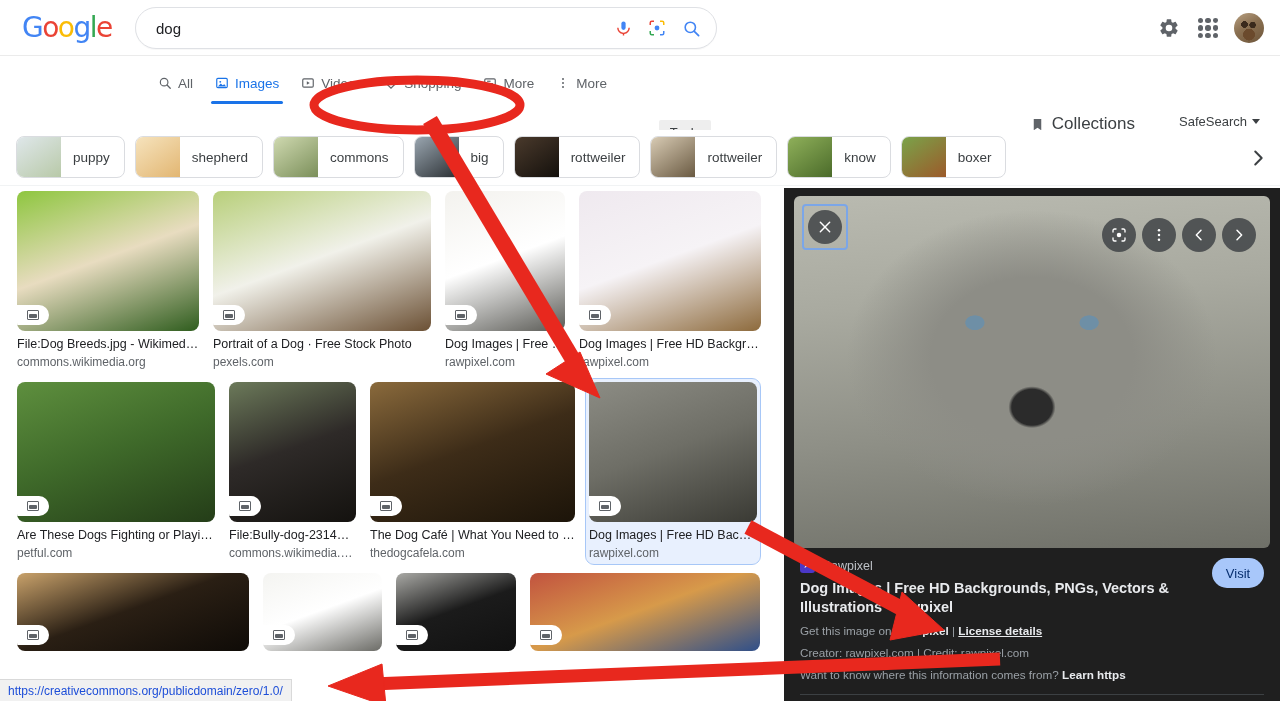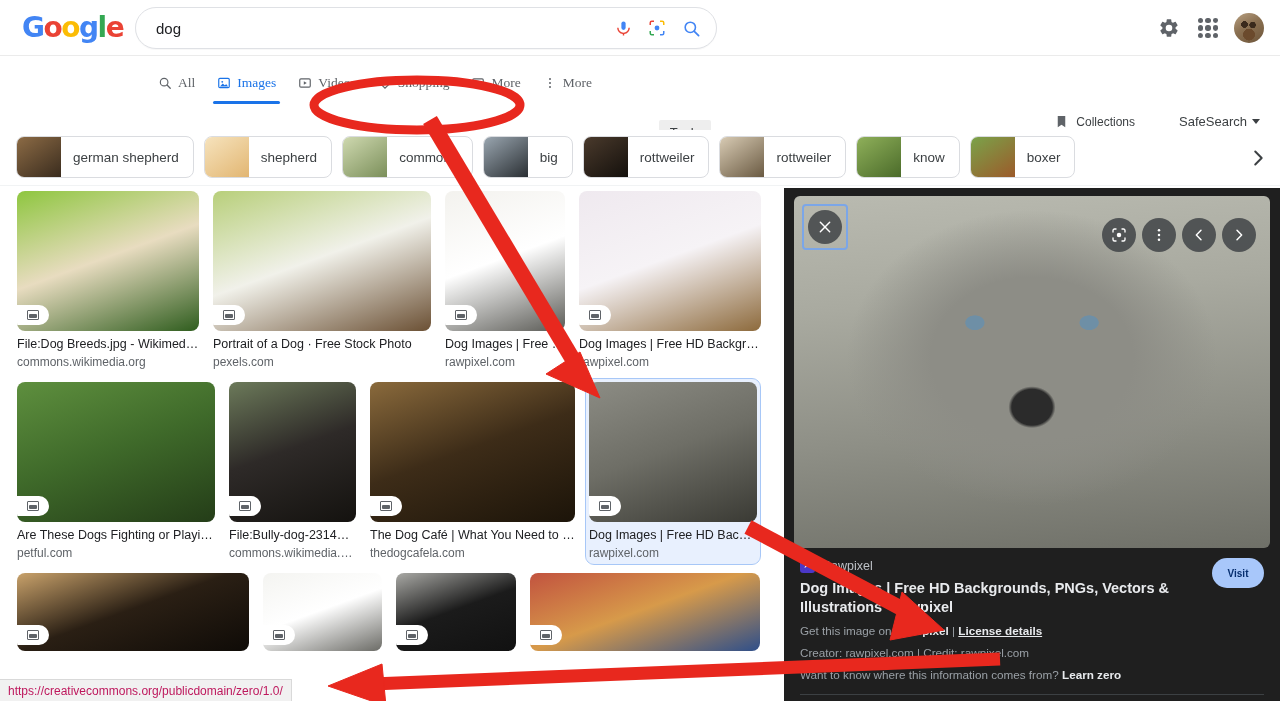--- a/index.html
+++ b/index.html
@@ -13,21 +13,21 @@
   #root { position: relative; width: 1280px; height: 701px; overflow: hidden; }
 
   
   .header {
     position: absolute; top: 0; left: 0; width: 1280px; height: 56px;
     background: #fff; border-bottom: 1px solid #ebebeb;
     display: flex; align-items: center;
   }
   .g-logo {
     margin-left: 22px; font-size: 28px; letter-spacing: -1.5px;
-    font-family: "DejaVu Sans", sans-serif; font-weight: 700; line-height: 1;
+    font-family: "DejaVu Sans", sans-serif; font-weight: 400; line-height: 1;
     user-select: none;
   }
   .g-logo span:nth-child(1){color:#4285f4}
   .g-logo span:nth-child(2){color:#ea4335}
   .g-logo span:nth-child(3){color:#fbbc05}
   .g-logo span:nth-child(4){color:#4285f4}
   .g-logo span:nth-child(5){color:#34a853}
   .g-logo span:nth-child(6){color:#ea4335}
 
   .searchbox {
@@ -47,21 +47,21 @@
     width: 30px; height: 30px; border-radius:50%; cursor:pointer;
     background:
       radial-gradient(circle at 35% 38%, #3a2a1c 0 12%, transparent 13%),
       radial-gradient(circle at 62% 40%, #3a2a1c 0 12%, transparent 13%),
       radial-gradient(circle at 50% 72%, #6b4a2c 0 22%, transparent 23%),
       linear-gradient(150deg,#b9a183 0%, #8a7051 45%, #6d553a 100%);
   }
 
   
   .navbar { position:absolute; top:56px; left:0; width:1280px; height:68px; background:#fff; }
-  .tabs { position:absolute; left:148px; top:10px; display:flex; gap:2px; align-items:center;font-family:Liberation Serif, serif; }
+  .tabs { position:absolute; left:148px; top:10px; display:flex; gap:2px; align-items:center; }
   .tab {
     display:flex; align-items:center; gap:6px; padding:0 10px; height:34px;
     font-size:13.5px; color:#5f6368; cursor:pointer; position:relative;
   }
   .tab.active { color:#1a73e8; }
   .tab.active::after {
     content:""; position:absolute; left:6px; right:6px; bottom:-4px; height:3px;
     background:#1a73e8; border-radius:2px;
   }
   .tools-btn {
@@ -72,21 +72,21 @@
   .filters { position:absolute; left:133px; top:96px; display:flex; align-items:center; gap:0px; }
   .filter {
     font-size:13px; color:#5f6368; padding:0 12px; height:20px;
     display:flex; align-items:center; gap:4px; cursor:pointer; white-space:nowrap;
   }
   .filter:first-child{ padding-left:0; }
   .filter.on { color:#1a73e8; font-weight:700; }
   .caret { width:0;height:0;border-left:4px solid transparent;border-right:4px solid transparent;border-top:5px solid currentColor; display:inline-block; }
   .collections {
     position:absolute; right:145px; top:58px; display:flex; align-items:center; gap:7px;
-    font-size:12px; color:#3c4043; cursor:pointer;
+    font-size:17px; color:#3c4043; cursor:pointer;
   }
   .safesearch {
     position:absolute; right:20px; top:58px; display:flex; align-items:center; gap:5px;
     font-size:13px; color:#3c4043; cursor:pointer;
   }
 
   
   .chips-row {
     position:absolute; top:130px; left:0; width:1280px; height:56px;
     background:#fff; overflow:hidden; border-bottom:1px solid #f1f3f4;
@@ -144,32 +144,32 @@
   .meta { padding:10px 16px 0 16px; position:relative; }
   .src-line { display:flex; align-items:center; gap:7px; font-size:12.5px; color:#bdc1c6; }
   .favicon { width:15px;height:15px;border-radius:3px;background:#4b38c8; position:relative; flex:none;}
   .favicon::after{content:"★"; position:absolute; left:0; top:-2px; width:15px; text-align:center; color:#fff; font-size:12px; line-height:17px;}
   .ptitle { font-size:14.5px; font-weight:700; color:#e8eaed; line-height:19px; margin-top:6px; max-width:390px; }
   .pline { font-size:11.7px; color:#9aa0a6; line-height:17px; margin-top:5px; }
   .pline b { color:#e8eaed; font-weight:700; }
   .pline a { color:#e8eaed; font-weight:700; text-decoration:underline; cursor:pointer; }
   .visit {
     position:absolute; right:16px; top:10px; width:52px; height:30px; border-radius:15px;
-    background:#a8c7fa; color:#062e6f; font-size:10px; font-weight:700;
+    background:#a8c7fa; color:#062e6f; font-size:13px; font-weight:400;
     display:flex; align-items:center; justify-content:center; cursor:pointer;
   }
   .hr { margin:11px 16px 0 16px; height:1px; background:#3c4043; }
   .rel-row { display:flex; align-items:center; justify-content:space-between; padding:10px 16px 0 16px; }
 
   
   .statusbar {
     position:absolute; left:0; bottom:0; height:22px; max-width:420px;
     background:#f1f1f1; border-top:1px solid #d9d9d9; border-right:1px solid #d9d9d9;
     display:flex; align-items:center; padding:0 8px;
-    font-size:12px; color:#be185d; z-index:40; white-space:nowrap;
+    font-size:12px; color:#1d4ed8; z-index:40; white-space:nowrap;
   }
 
   
   .anno { position:absolute; left:0; top:0; width:1280px; height:701px; pointer-events:none; z-index:60; }
 </style>
 </head>
 <body>
 
 <div id="root">
 
@@ -309,22 +309,22 @@
         </div>
       <div class="filter">
           <span>Clear</span>
         </div>
     </div>
   </div>
 
   <div class="chips-row">
     <div class="chips" id="chips-container">
         <div class="chip">
-          <div class="chip-img" style="background: linear-gradient(145deg, rgb(140, 107, 69), rgb(58, 44, 30));"></div>
-          <div class="chip-label">german shepherd</div>
+          <div class="chip-img" style="background: linear-gradient(145deg, rgb(223, 231, 234), rgb(184, 201, 168));"></div>
+          <div class="chip-label">puppy</div>
         </div>
         <div class="chip">
           <div class="chip-img" style="background: linear-gradient(145deg, rgb(246, 227, 189), rgb(226, 182, 114));"></div>
           <div class="chip-label">shepherd</div>
         </div>
         <div class="chip">
           <div class="chip-img" style="background: linear-gradient(145deg, rgb(207, 217, 176), rgb(123, 143, 90));"></div>
           <div class="chip-label">commons</div>
         </div>
         <div class="chip">
@@ -506,21 +506,21 @@
       <div class="ptitle">Dog Images | Free HD Backgrounds, PNGs, Vectors &amp; Illustrations - rawpixel</div>
       <div class="pline">
         <span>Get this image on:</span>
         <b>Rawpixel</b>
         <span>|</span>
         <a>License details</a>
       </div>
       <div class="pline">Creator: rawpixel.com | Credit: rawpixel.com</div>
       <div class="pline">
         <span>Want to know where this information comes from?</span>
-        <b>Learn zero</b>
+        <b>Learn https</b>
       </div>
       <div class="visit">Visit</div>
     </div>
 
     <div class="hr"></div>
     <div class="rel-row">
       
       
     </div>
   </div>

